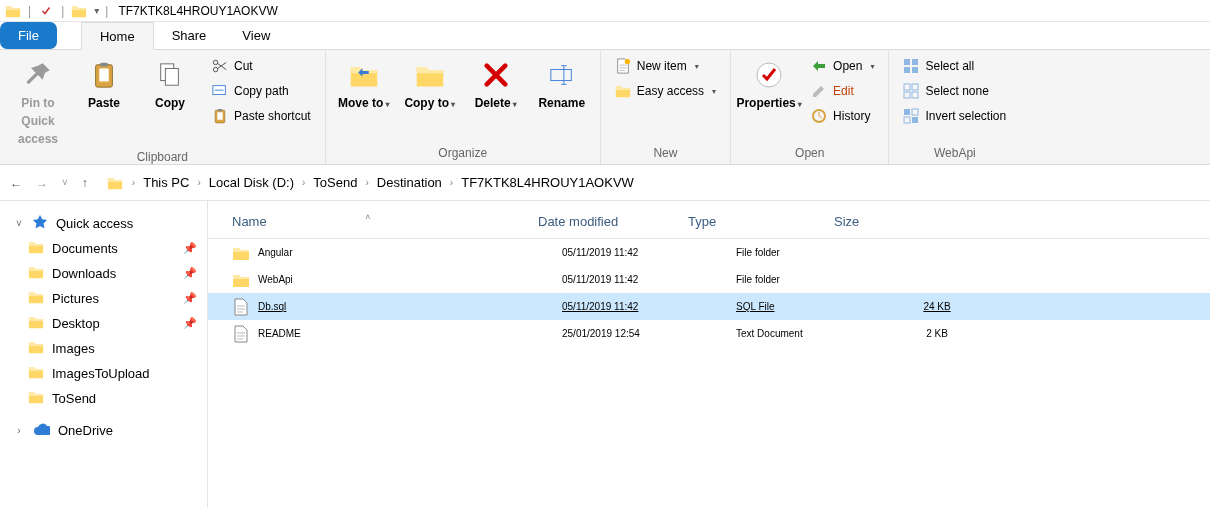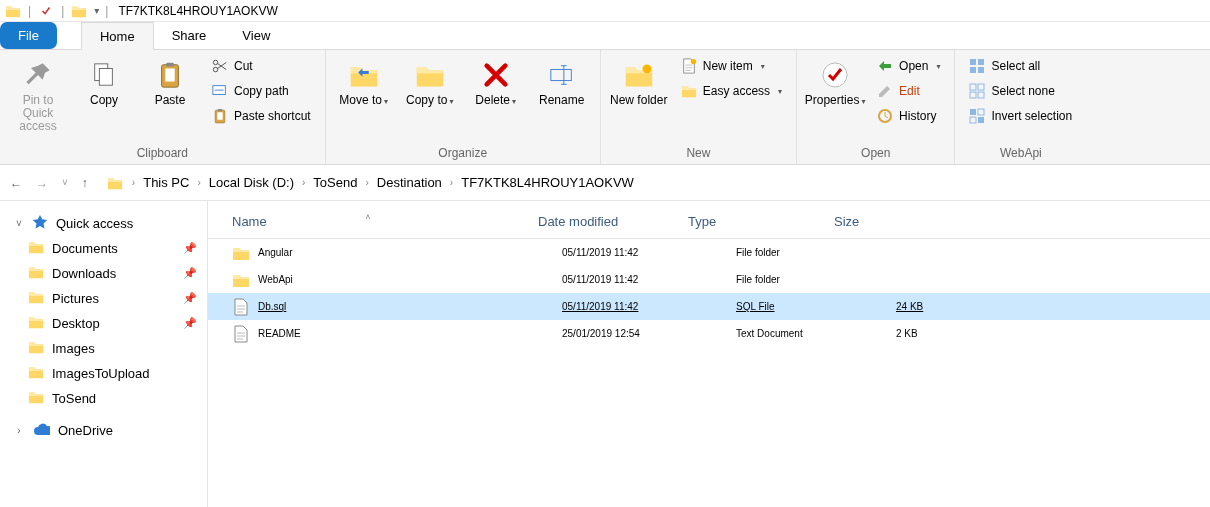--- a/index.html
+++ b/index.html
@@ -17,21 +17,21 @@
   .menu-tab.file { background: #1979ca; color: #fff; border-radius: 7px; }
   .menu-tab.active { background: #f5f5f5; border: 1px solid #dadada; border-bottom: 1px solid #f5f5f5; margin-bottom: -1px; margin-left: 24px; }
 
   
   .ribbon { display: flex; background: #f5f5f5; border-bottom: 1px solid #dadada; height: 115px; }
   .group { display: flex; flex-direction: column; border-right: 1px solid #e1e1e1; padding: 4px 8px 2px 8px; }
   .group-body { display: flex; align-items: flex-start; gap: 6px; flex: 1; }
   .group-label { text-align: center; font-size: 12px; color: #666; padding: 2px 0; }
   .big-btn { display: flex; flex-direction: column; align-items: center; justify-content: flex-start; width: 60px; padding-top: 4px; gap: 2px; cursor: default; text-align: center; }
   .big-btn .ic-lg { width: 34px; height: 34px; display: flex; align-items: center; justify-content: center; }
-  .big-btn .lbl { font-size: 12px; line-height: 13px; }
+  .big-btn .lbl { font-size: 12px; line-height: 18px; font-weight: bold; }
   .big-btn.disabled { color: #9a9a9a; }
   .vstack { display: flex; flex-direction: column; gap: 5px; padding-top: 2px; }
   .small-btn { display: flex; align-items: center; gap: 6px; padding: 2px 6px; font-size: 12px; cursor: default; white-space: nowrap; }
   .small-btn .ic-sm { width: 16px; height: 16px; display: inline-flex; align-items: center; justify-content: center; }
   .caret { font-size: 8px; color: #555; margin-left: 2px; }
 
   
   .nav-bar { display: flex; align-items: center; height: 36px; padding: 0 10px; gap: 12px; border-bottom: 1px solid #e5e5e5; }
   .nav-arrows { display: flex; align-items: center; gap: 14px; color: #999; }
   .nav-arrows .enabled { color: #555; }
@@ -58,21 +58,21 @@
   .col-date { width: 150px; }
   .col-type { width: 146px; }
   .col-size { width: 96px; text-align: left; }
   .sort-ind { position: absolute; top: -2px; left: 50%; transform: translateX(-50%); color: #888; font-size: 9px; }
 
   .row { display: flex; align-items: center; height: 27px; font-size: 10px; cursor: default; gap: 24px; }
   .row.selected { background: #cce8ff; text-decoration: underline; }
   .cell-name { width: 320px; display: flex; align-items: center; gap: 8px; padding-left: 24px; }
   .cell-date { width: 150px; padding-left: 10px; }
   .cell-type { width: 146px; padding-left: 10px; }
-  .cell-size { width: 96px; text-align: left; padding-right: 14px; }
+  .cell-size { width: 96px; text-align: center; padding-right: 14px; }
   .file-ic { width: 18px; height: 18px; display: inline-flex; align-items: center; justify-content: center; }
 
   
   .folder-fill { fill: #ffd766; }
   .folder-top { fill: #ffe9a6; }
 </style>
 </head>
 <body>
 
 <svg width="0" height="0" style="position:absolute">
@@ -166,33 +166,33 @@
       <div class="big-btn disabled">
         <span class="ic-lg">
             <svg width="28" height="28" viewBox="0 0 24 24">
               <use href="#svg-pin"></use>
             </svg>
           </span>
         <span class="lbl">Pin to Quick access</span>
       </div>
       <div class="big-btn">
         <span class="ic-lg">
+            <svg width="28" height="28" viewBox="0 0 30 30">
+              <use href="#svg-paste"></use>
+            </svg>
+          </span>
+        <span class="lbl">Paste</span>
+      </div>
+      <div class="big-btn">
+        <span class="ic-lg">
             <svg width="26" height="26" viewBox="0 0 28 28">
               <use href="#svg-copy"></use>
             </svg>
           </span>
         <span class="lbl">Copy</span>
-      </div>
-      <div class="big-btn">
-        <span class="ic-lg">
-            <svg width="28" height="28" viewBox="0 0 30 30">
-              <use href="#svg-paste"></use>
-            </svg>
-          </span>
-        <span class="lbl">Paste</span>
       </div>
       <div class="vstack">
         <div class="small-btn">
             <span class="ic-sm">
               <svg width="16" height="16" viewBox="0 0 18 16">
                 <use href="#svg-scissors"></use>
               </svg>
             </span>
             <span>Cut</span>
           </div>
@@ -252,29 +252,20 @@
             </svg>
           </span>
         <span class="lbl">Rename</span>
       </div>
     </div>
     <div class="group-label">Organize</div>
   </div>
 
   <div class="group">
     <div class="group-body">
-      <div class="big-btn">
-        <span class="ic-lg">
-            <svg width="30" height="30" viewBox="0 0 34 34">
-              <use href="#svg-folder-big"></use>
-              <circle cx="26" cy="10" r="5" fill="#ffb400"></circle>
-            </svg>
-          </span>
-        <span class="lbl">New folder</span>
-      </div>
       <div class="vstack">
         <div class="small-btn">
             <span class="ic-sm">
               <svg width="16" height="16" viewBox="0 0 18 18">
                 <use href="#svg-file"></use>
                 <circle cx="14" cy="4" r="3" fill="#ffb400"></circle>
               </svg>
             </span>
             <span>New item</span>
             <span class="caret">▾</span>

